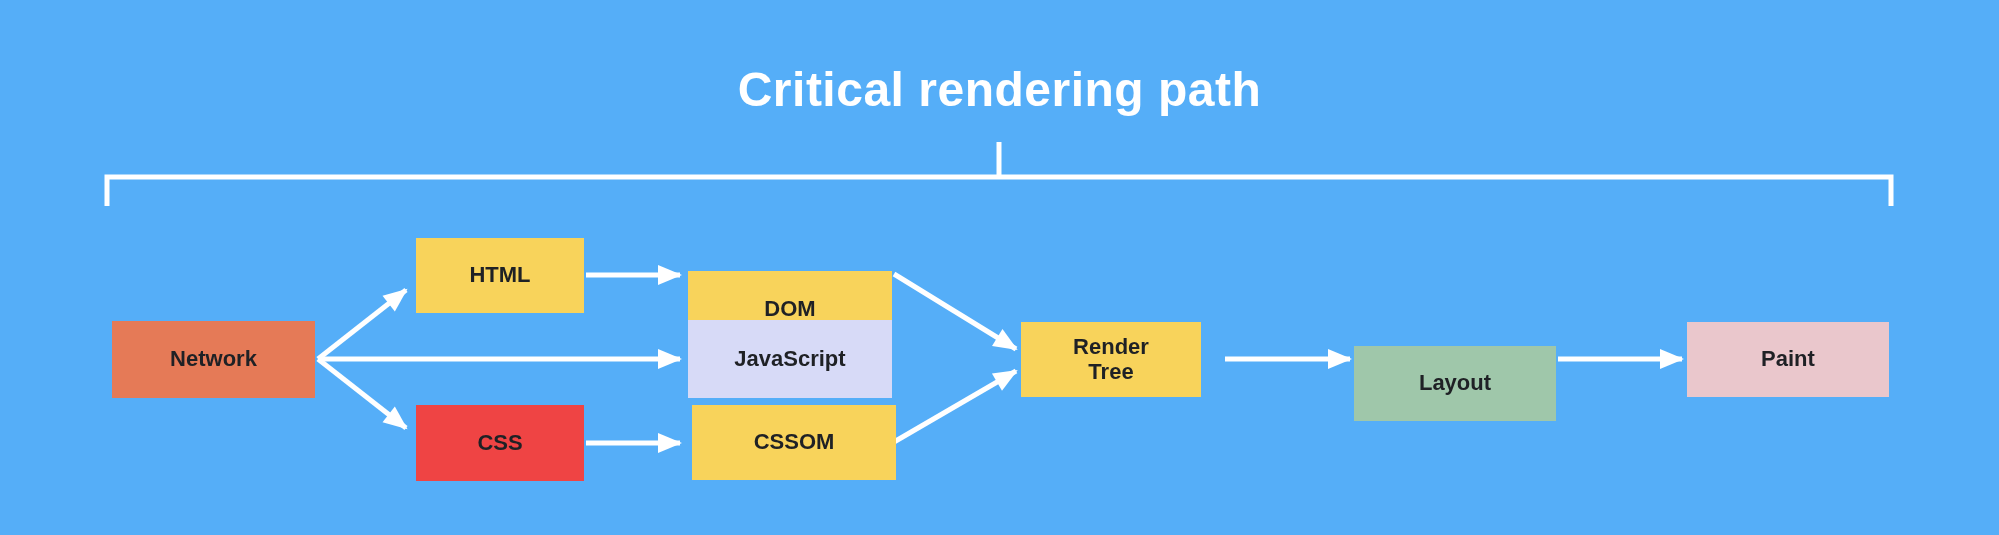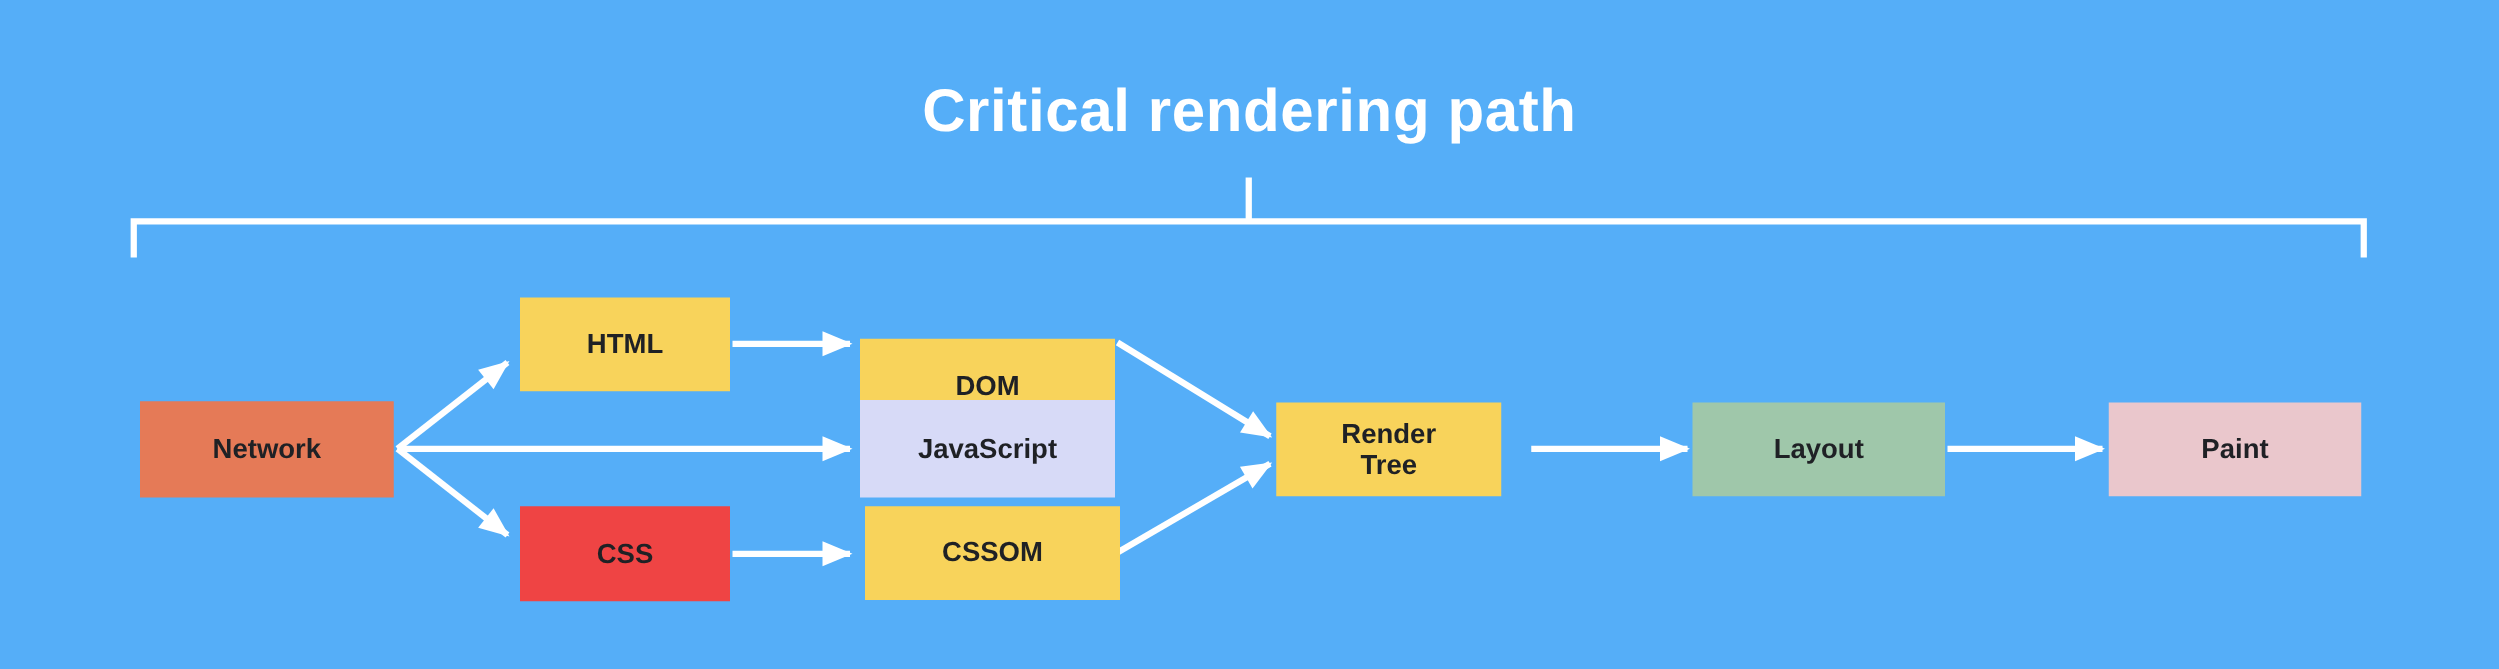--- a/index.html
+++ b/index.html
@@ -91,17 +91,17 @@
 
   <div class="node node-dom" style="background-color: rgb(248, 211, 91);">DOM</div>
 
   <div class="node node-javascript" style="background-color: rgb(215, 218, 247);">JavaScript</div>
 
   <div class="node node-cssom" style="background-color: rgb(248, 211, 91);">CSSOM</div>
 
   <div class="node node-render-tree" style="background-color: rgb(248, 211, 91);">Render
 Tree</div>
 
-  <div class="node node-layout" style="background-color: rgb(159, 199, 170);">Layout</div>
+  <div class="node node-layout" style="background-color: rgb(159, 199, 170); margin-top: 24px;">Layout</div>
 
   <div class="node node-paint" style="background-color: rgb(234, 199, 204);">Paint</div>
 
 </div>
 
 </body></html>

